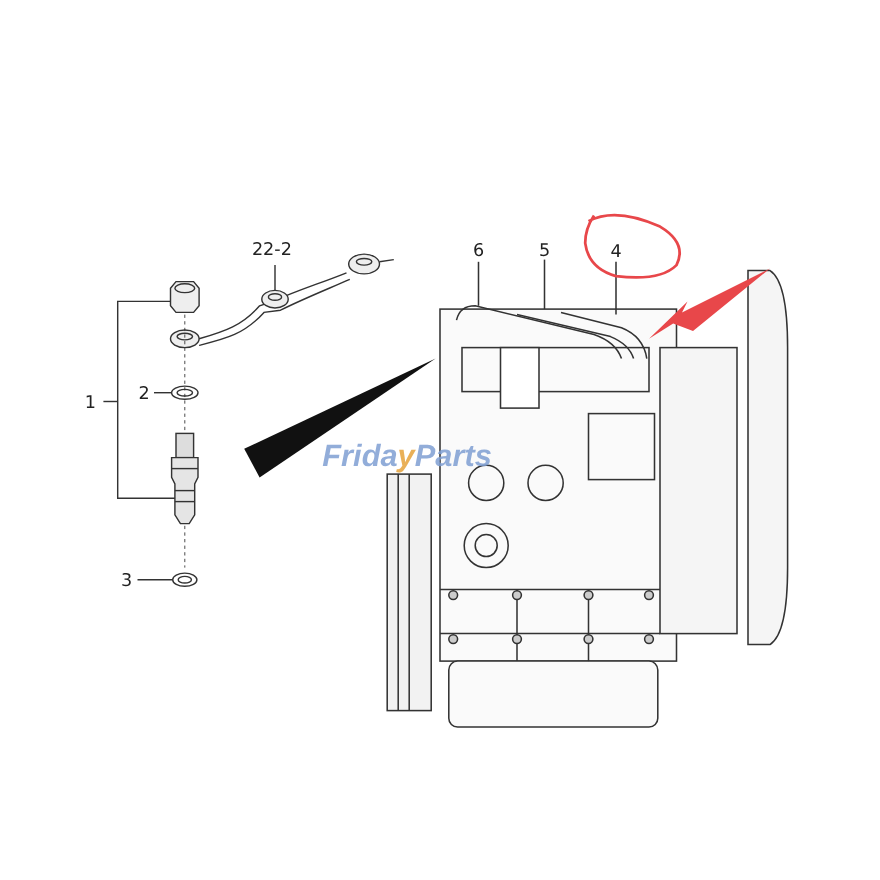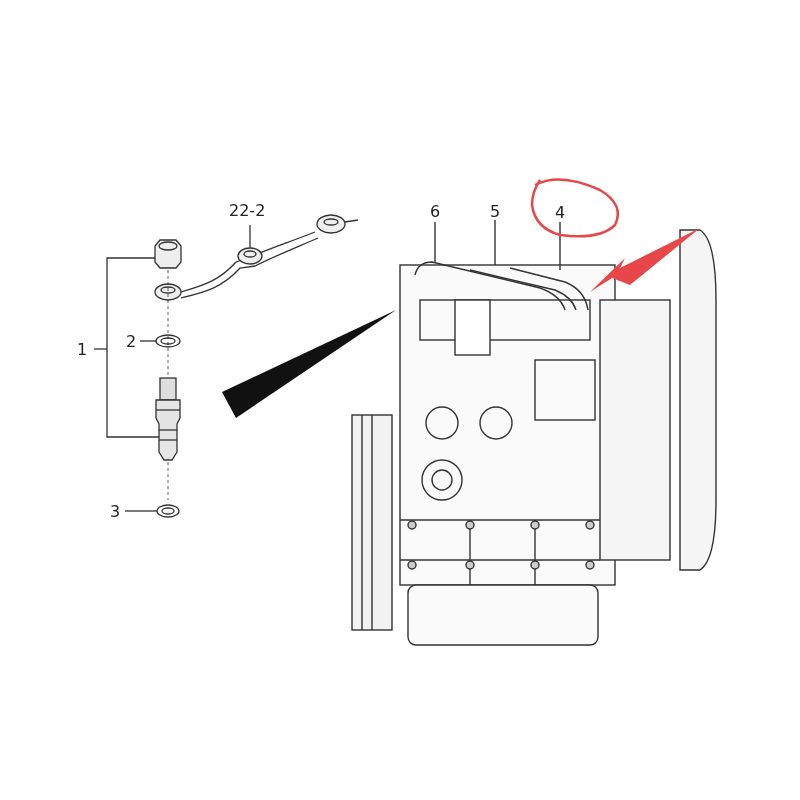--- a/index.html
+++ b/index.html
@@ -1,17 +1,17 @@
 <!DOCTYPE html>
 <html><head>
 <meta charset="utf-8">
 <style>
   html,body{margin:0;padding:0;background:#ffffff;}
   body{width:800px;height:800px;position:relative;overflow:hidden;font-family:"Liberation Sans",sans-serif;}
-  .canvas{position:absolute;left:0;top:0;width:800px;height:644px;}
+  .canvas{position:absolute;left:0;top:16px;width:800px;height:644px;}
   .label{position:absolute;font-family:"DejaVu Sans",sans-serif;font-size:16px;color:#222;line-height:1;}
   .watermark{position:absolute;left:293px;top:383px;font-family:"Liberation Sans",sans-serif;font-weight:bold;font-style:italic;font-size:28px;color:#7f9fd3;opacity:0.85;letter-spacing:0px;}
   .watermark .slash{color:#e6a33c;}
 </style>
 </head>
 <body>
 
 <div class="canvas">
 <svg width="800" height="800" viewBox="0 0 800 800">
   <g fill="none" stroke="#333" stroke-width="1.3">
@@ -104,13 +104,14 @@
 </svg>
 
   <div class="label" style="left:229px;top:203px;">22-2</div>
   <div class="label" style="left:77px;top:342px;">1</div>
   <div class="label" style="left:126px;top:334px;">2</div>
   <div class="label" style="left:110px;top:504px;">3</div>
   <div class="label" style="left:430px;top:204px;">6</div>
   <div class="label" style="left:490px;top:204px;">5</div>
   <div class="label" style="left:555px;top:205px;">4</div>
 
+  <div class="watermark"><span>Frida</span><span class="slash">y</span><span>Parts</span></div>
 </div>
 
 </body></html>

